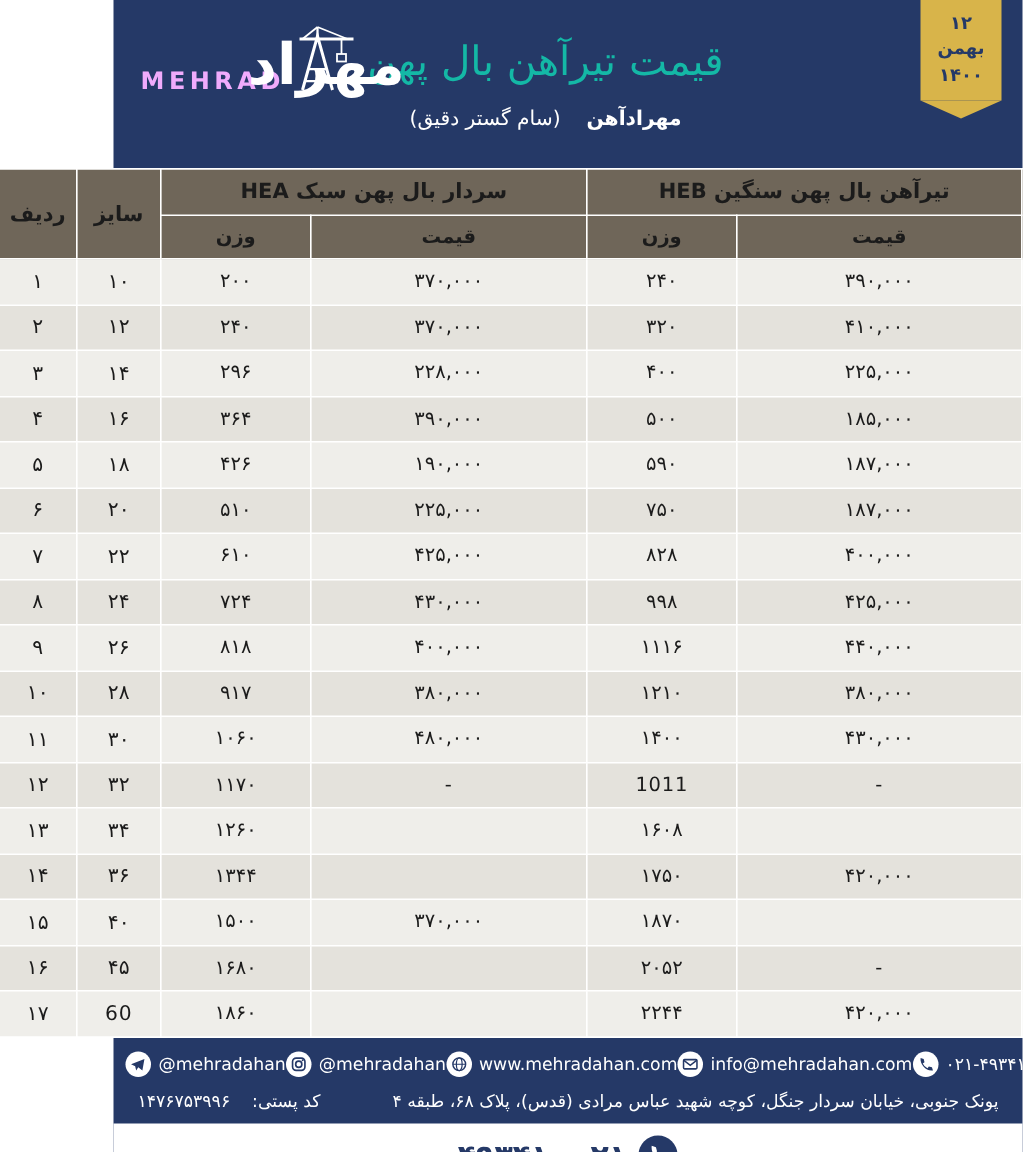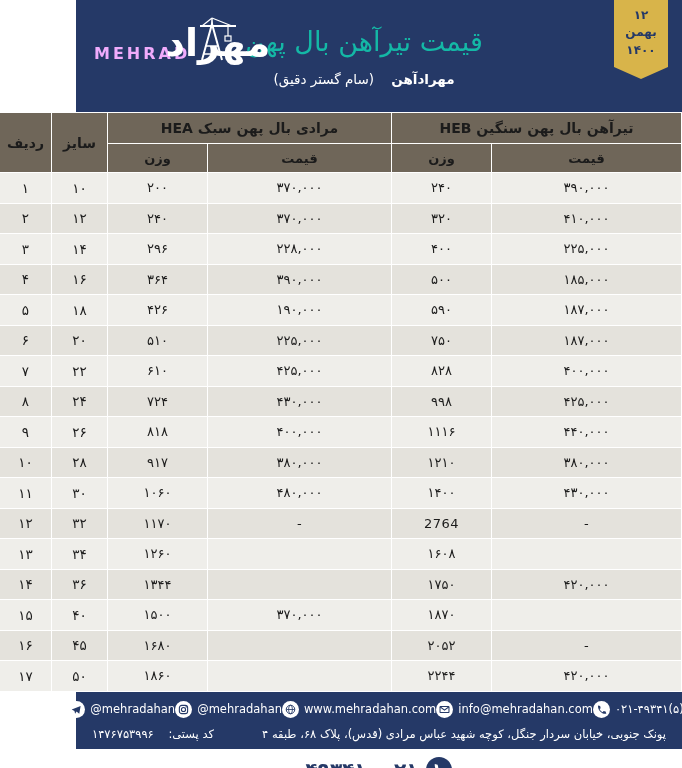--- a/index.html
+++ b/index.html
@@ -149,21 +149,21 @@
 
   
   .footer {
     background: #253967;
     color: #ffffff;
     padding: 0;
   }
   .contact-row {
     display: flex;
     align-items: center;
-    justify-content: center;
+    justify-content: space-between;
     padding: 9px 14px 7px 8px;
     font-size: 11.5px;
     direction: ltr;
   }
   .contact-item {
     display: flex;
     align-items: center;
     gap: 5px;
     white-space: nowrap;
     color: #ffffff;
@@ -267,21 +267,21 @@
       <col class="c-p1">
         <col class="c-w1">
         <col class="c-p2">
         <col class="c-w2">
         <col class="c-size">
         <col class="c-radif">
     </colgroup>
     <thead>
       <tr class="group-row">
         <th colspan="2">تیرآهن بال پهن سنگین HEB</th>
-        <th colspan="2">مرادی بال پهن سبک HEA</th>
+        <th colspan="2">سردار بال پهن سبک HEA</th>
         <th rowspan="2">سایز</th>
         <th rowspan="2">ردیف</th>
       </tr>
       <tr>
         <th>قیمت</th>
         <th>وزن</th>
         <th>قیمت</th>
         <th>وزن</th>
       </tr>
     </thead>
@@ -369,21 +369,21 @@
       <tr>
           <td>۴۳۰,۰۰۰</td>
           <td>۱۴۰۰</td>
           <td>۴۸۰,۰۰۰</td>
           <td>۱۰۶۰</td>
           <td class="size">۳۰</td>
           <td class="idx">۱۱</td>
         </tr>
       <tr>
           <td>-</td>
-          <td>2764</td>
+          <td>1011</td>
           <td>-</td>
           <td>۱۱۷۰</td>
           <td class="size">۳۲</td>
           <td class="idx">۱۲</td>
         </tr>
       <tr>
           <td></td>
           <td>۱۶۰۸</td>
           <td></td>
           <td>۱۲۶۰</td>
@@ -412,21 +412,21 @@
           <td></td>
           <td>۱۶۸۰</td>
           <td class="size">۴۵</td>
           <td class="idx">۱۶</td>
         </tr>
       <tr>
           <td>۴۲۰,۰۰۰</td>
           <td>۲۲۴۴</td>
           <td></td>
           <td>۱۸۶۰</td>
-          <td class="size">۵۰</td>
+          <td class="size">60</td>
           <td class="idx">۱۷</td>
         </tr>
     </tbody>
   </table>
 
   <div class="footer">
     <div class="contact-row">
 
       <div class="contact-item">
         <span class="ic">

